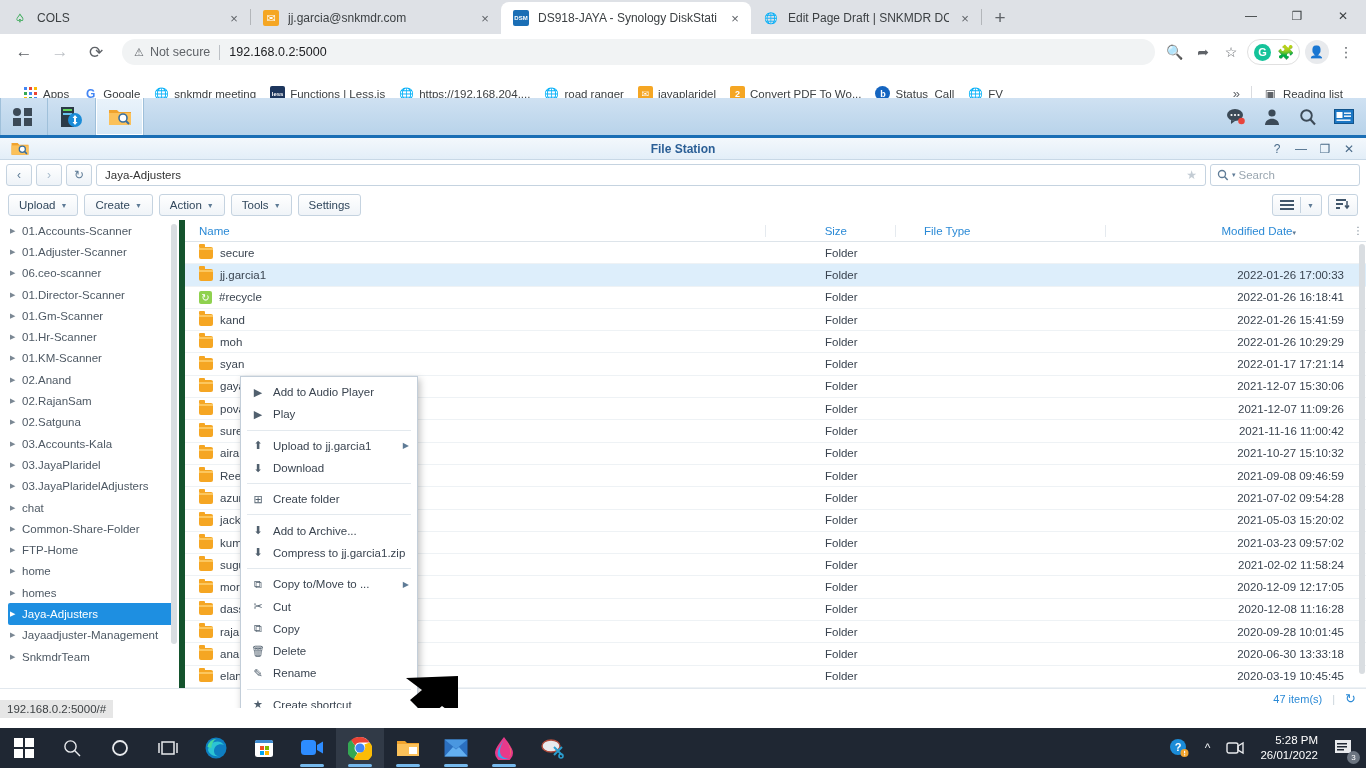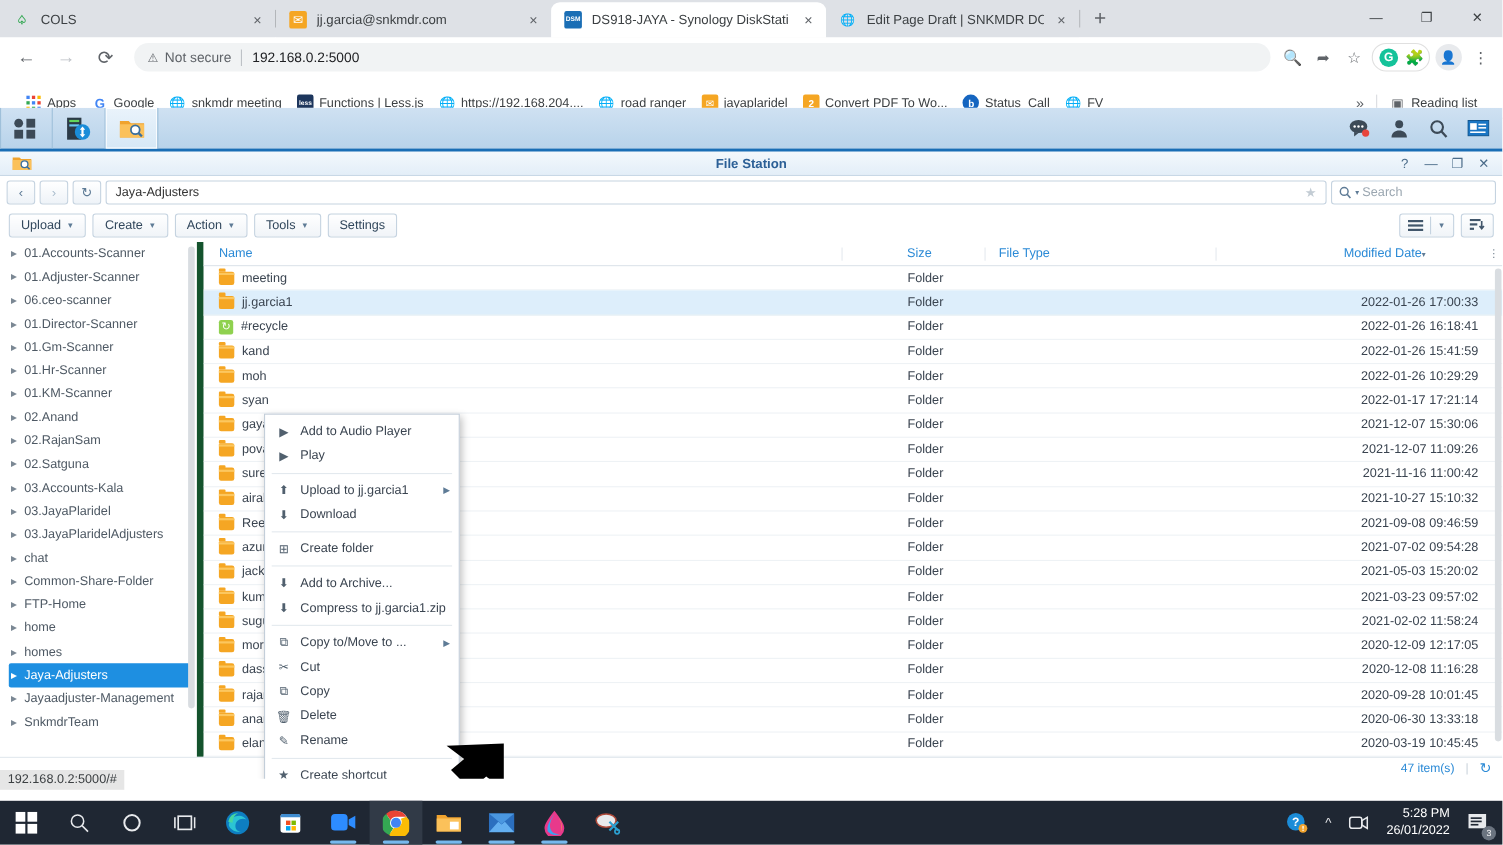--- a/index.html
+++ b/index.html
@@ -253,21 +253,21 @@
   .fs-main { flex: 1 1 auto; position: relative; overflow: hidden; }
   .fs-head {
     height: 22px; display: flex; align-items: center;
     border-bottom: 1px solid #dde4ea; font-size: 11.5px; color: #2b8ad6;
     background: #fff;
     gap: 40px;
   }
   .col-name { flex: 0 0 540px; padding-left: 14px; }
   .col-size { flex: 0 0 90px; text-align: right; padding-right: 8px;
     border-left: 1px solid #e5eaef; }
-  .col-type { flex: 0 0 170px; padding-left: 12px; border-left: 1px solid #e5eaef; }
+  .col-type { flex: 0 0 170px; padding-left: 28px; border-left: 1px solid #e5eaef; }
   .col-date { flex: 1 1 auto; text-align: right; padding-right: 14px;
     border-left: 1px solid #e5eaef; }
   .col-more { flex: 0 0 16px; text-align: center; color: #7b8894; font-size: 10px; }
 
   .fs-row {
     height: 22.3px; display: flex; align-items: center;
     border-bottom: 1px solid #eef2f5; font-size: 11.5px; color: #3a4450;
   }
   .fs-row.sel { background: #ddeefb; }
   .r-name { flex: 0 0 540px; padding-left: 14px; display: flex;
@@ -732,21 +732,21 @@
           <div class="col-type">File Type</div>
           <div class="col-date">
             <span>Modified Date</span><span class="caret">▾</span>
           </div>
           <div class="col-more">⋮</div>
         </div>
         <div id="row-list">
             <div class="fs-row">
               <div class="r-name">
                 <span class="folder-ico"></span>
-                <span>meeting</span>
+                <span>secure</span>
               </div>
               <div class="r-size"></div>
               <div class="r-type">Folder</div>
             </div>
             <div class="fs-row sel">
               <div class="r-name">
                 <span class="folder-ico"></span>
                 <span>jj.garcia1</span>
               </div>
               <div class="r-size"></div>

